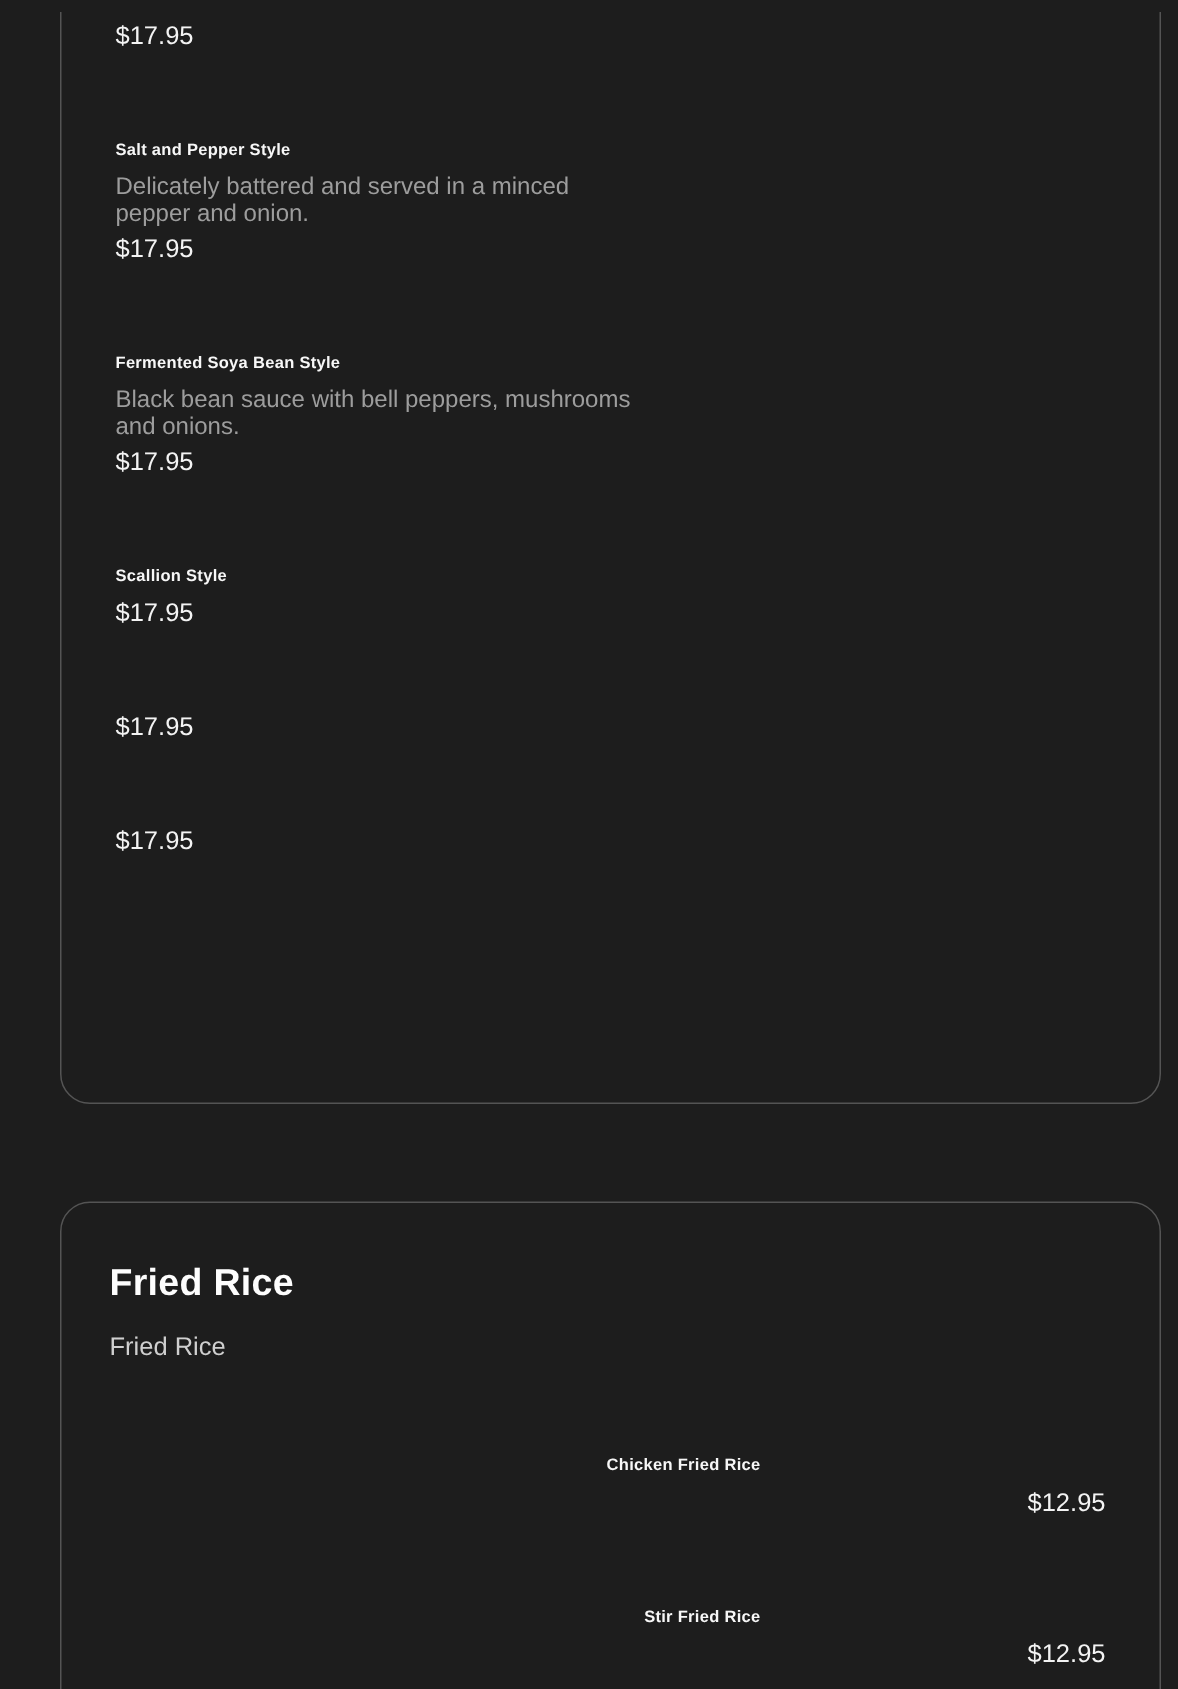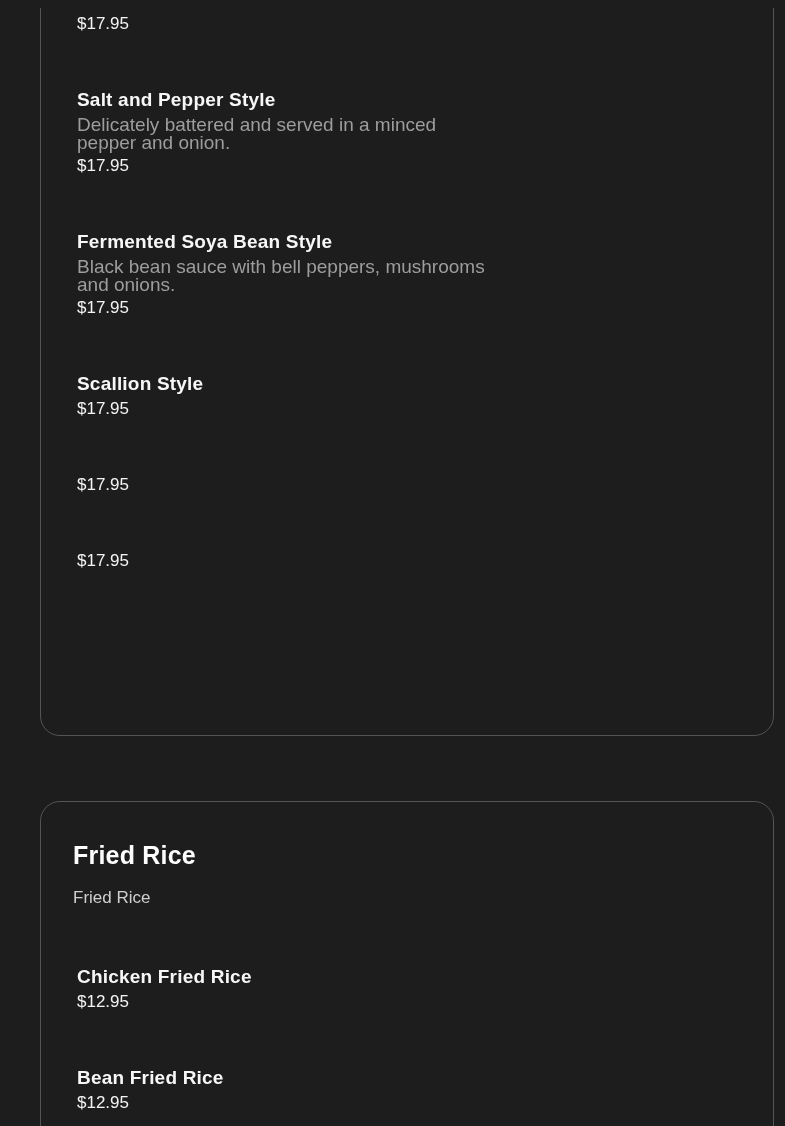--- a/index.html
+++ b/index.html
@@ -43,47 +43,48 @@
     height: 580px;
   }
   .card-specialties .items-list {
     padding: 64px 24px 0 24px;
   }
   .card-fried-rice .card-header {
     padding: 30px 24px 0 24px;
   }
   .card-fried-rice .items-list {
     padding: 49px 24px 0 24px;
+    text-align: right;
   }
   .section-title {
     font-size: 25px;
     line-height: 30px;
     font-weight: 700;
     color: var(--color-section-title);
     letter-spacing: 0.2px;
   }
   .section-subtitle {
     margin-top: 16px;
     font-size: 17px;
     line-height: 24px;
     font-weight: 400;
     color: var(--color-section-subtitle);
   }
   .menu-item + .menu-item { margin-top: 56px; }
   .item-name {
-    font-size: 19px;
+    font-size: 11px;
     line-height: 20px;
     font-weight: 700;
     color: var(--color-item-name);
     letter-spacing: 0.2px;
     max-width: 430px;
   }
   .item-desc {
     margin-top: 6px;
-    font-size: 19px;
+    font-size: 16px;
     line-height: 17.5px;
     font-weight: 400;
     color: var(--color-item-description);
     white-space: pre-line;
     max-width: 440px;
   }
   .item-price {
     margin-top: 5px;
     font-size: 17px;
     line-height: 20px;
@@ -133,20 +134,20 @@
       <h2 class="section-title">Fried Rice</h2>
       <p class="section-subtitle">Fried Rice</p>
     </header>
     <div class="items-list">
         <article class="menu-item">
     <h3 class="item-name">Chicken Fried Rice</h3>
 
     <p class="item-price">$12.95</p>
   </article>
         <article class="menu-item">
-    <h3 class="item-name">Bean Fried Rice</h3>
+    <h3 class="item-name">Stir Fried Rice</h3>
 
     <p class="item-price">$12.95</p>
   </article>
       </div>
   </section>
 
 </div>
 
 </body></html>

